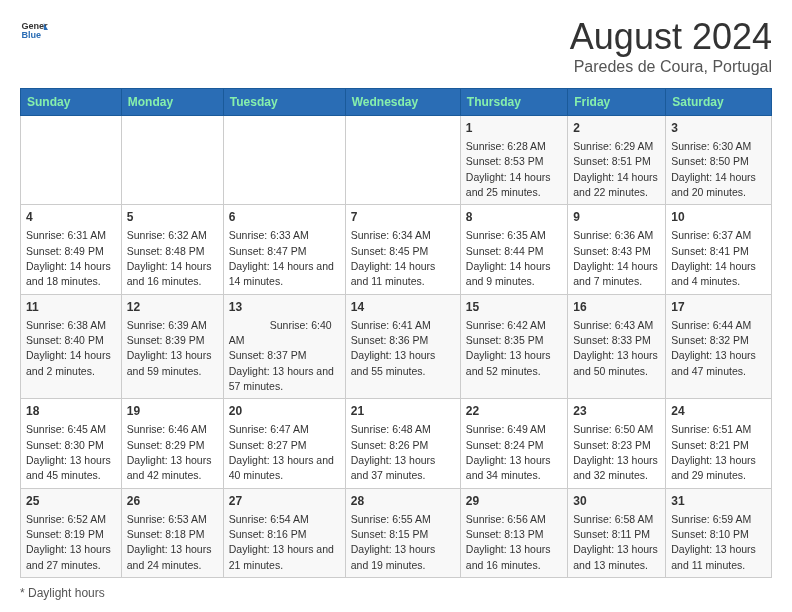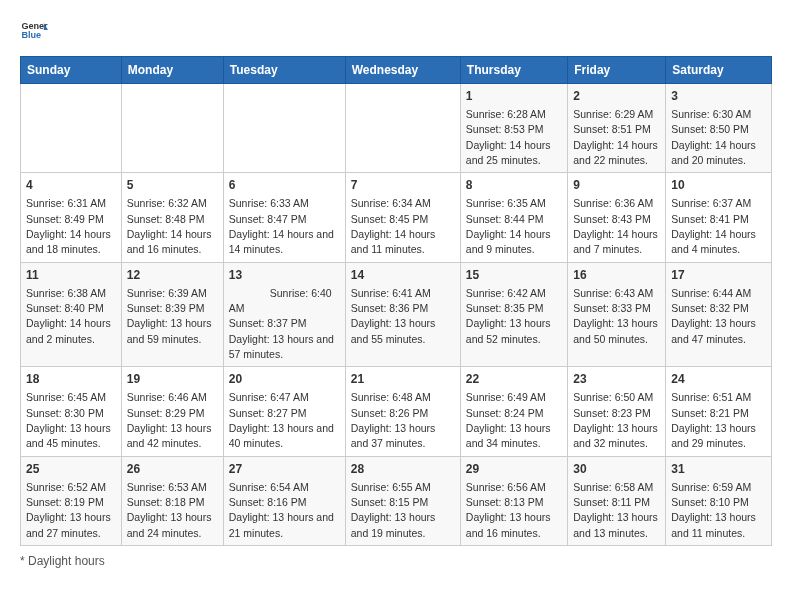--- a/index.html
+++ b/index.html
@@ -37,21 +37,21 @@
       font-size: 16px;
       color: #555;
     }
     table {
       width: 100%;
       border-collapse: collapse;
       font-size: 11px;
     }
     thead tr th {
       background-color: #2a6db5;
-      color: #ffffff;
+      color: #86efac;
       text-align: left;
       padding: 6px 6px;
       font-size: 12px;
       font-weight: bold;
       border: 1px solid #1a5a9a;
     }
     tbody tr td {
       border: 1px solid #ccc;
       vertical-align: top;
       padding: 4px 5px;
@@ -87,20 +87,24 @@
 </head>
 <body>
 
 <div class="header-area">
   <div class="logo">
     <svg class="logo-icon" viewBox="0 0 40 40" xmlns="http://www.w3.org/2000/svg">
       <text x="2" y="18" font-size="13" font-weight="bold" fill="#333" font-family="Arial">General</text>
       <text x="2" y="32" font-size="13" font-weight="bold" fill="#2a6db5" font-family="Arial">Blue</text>
       <polygon points="34,10 40,20 34,20" fill="#2a6db5"></polygon>
     </svg>
+  </div>
+  <div class="title-area">
+    <div class="main-title">August 2024</div>
+    <div class="sub-title">Paredes de Coura, Portugal</div>
   </div>
 </div>
 
 <table>
   <thead>
     <tr id="header-row">
         <th>Sunday</th>
         <th>Monday</th>
         <th>Tuesday</th>
         <th>Wednesday</th>

